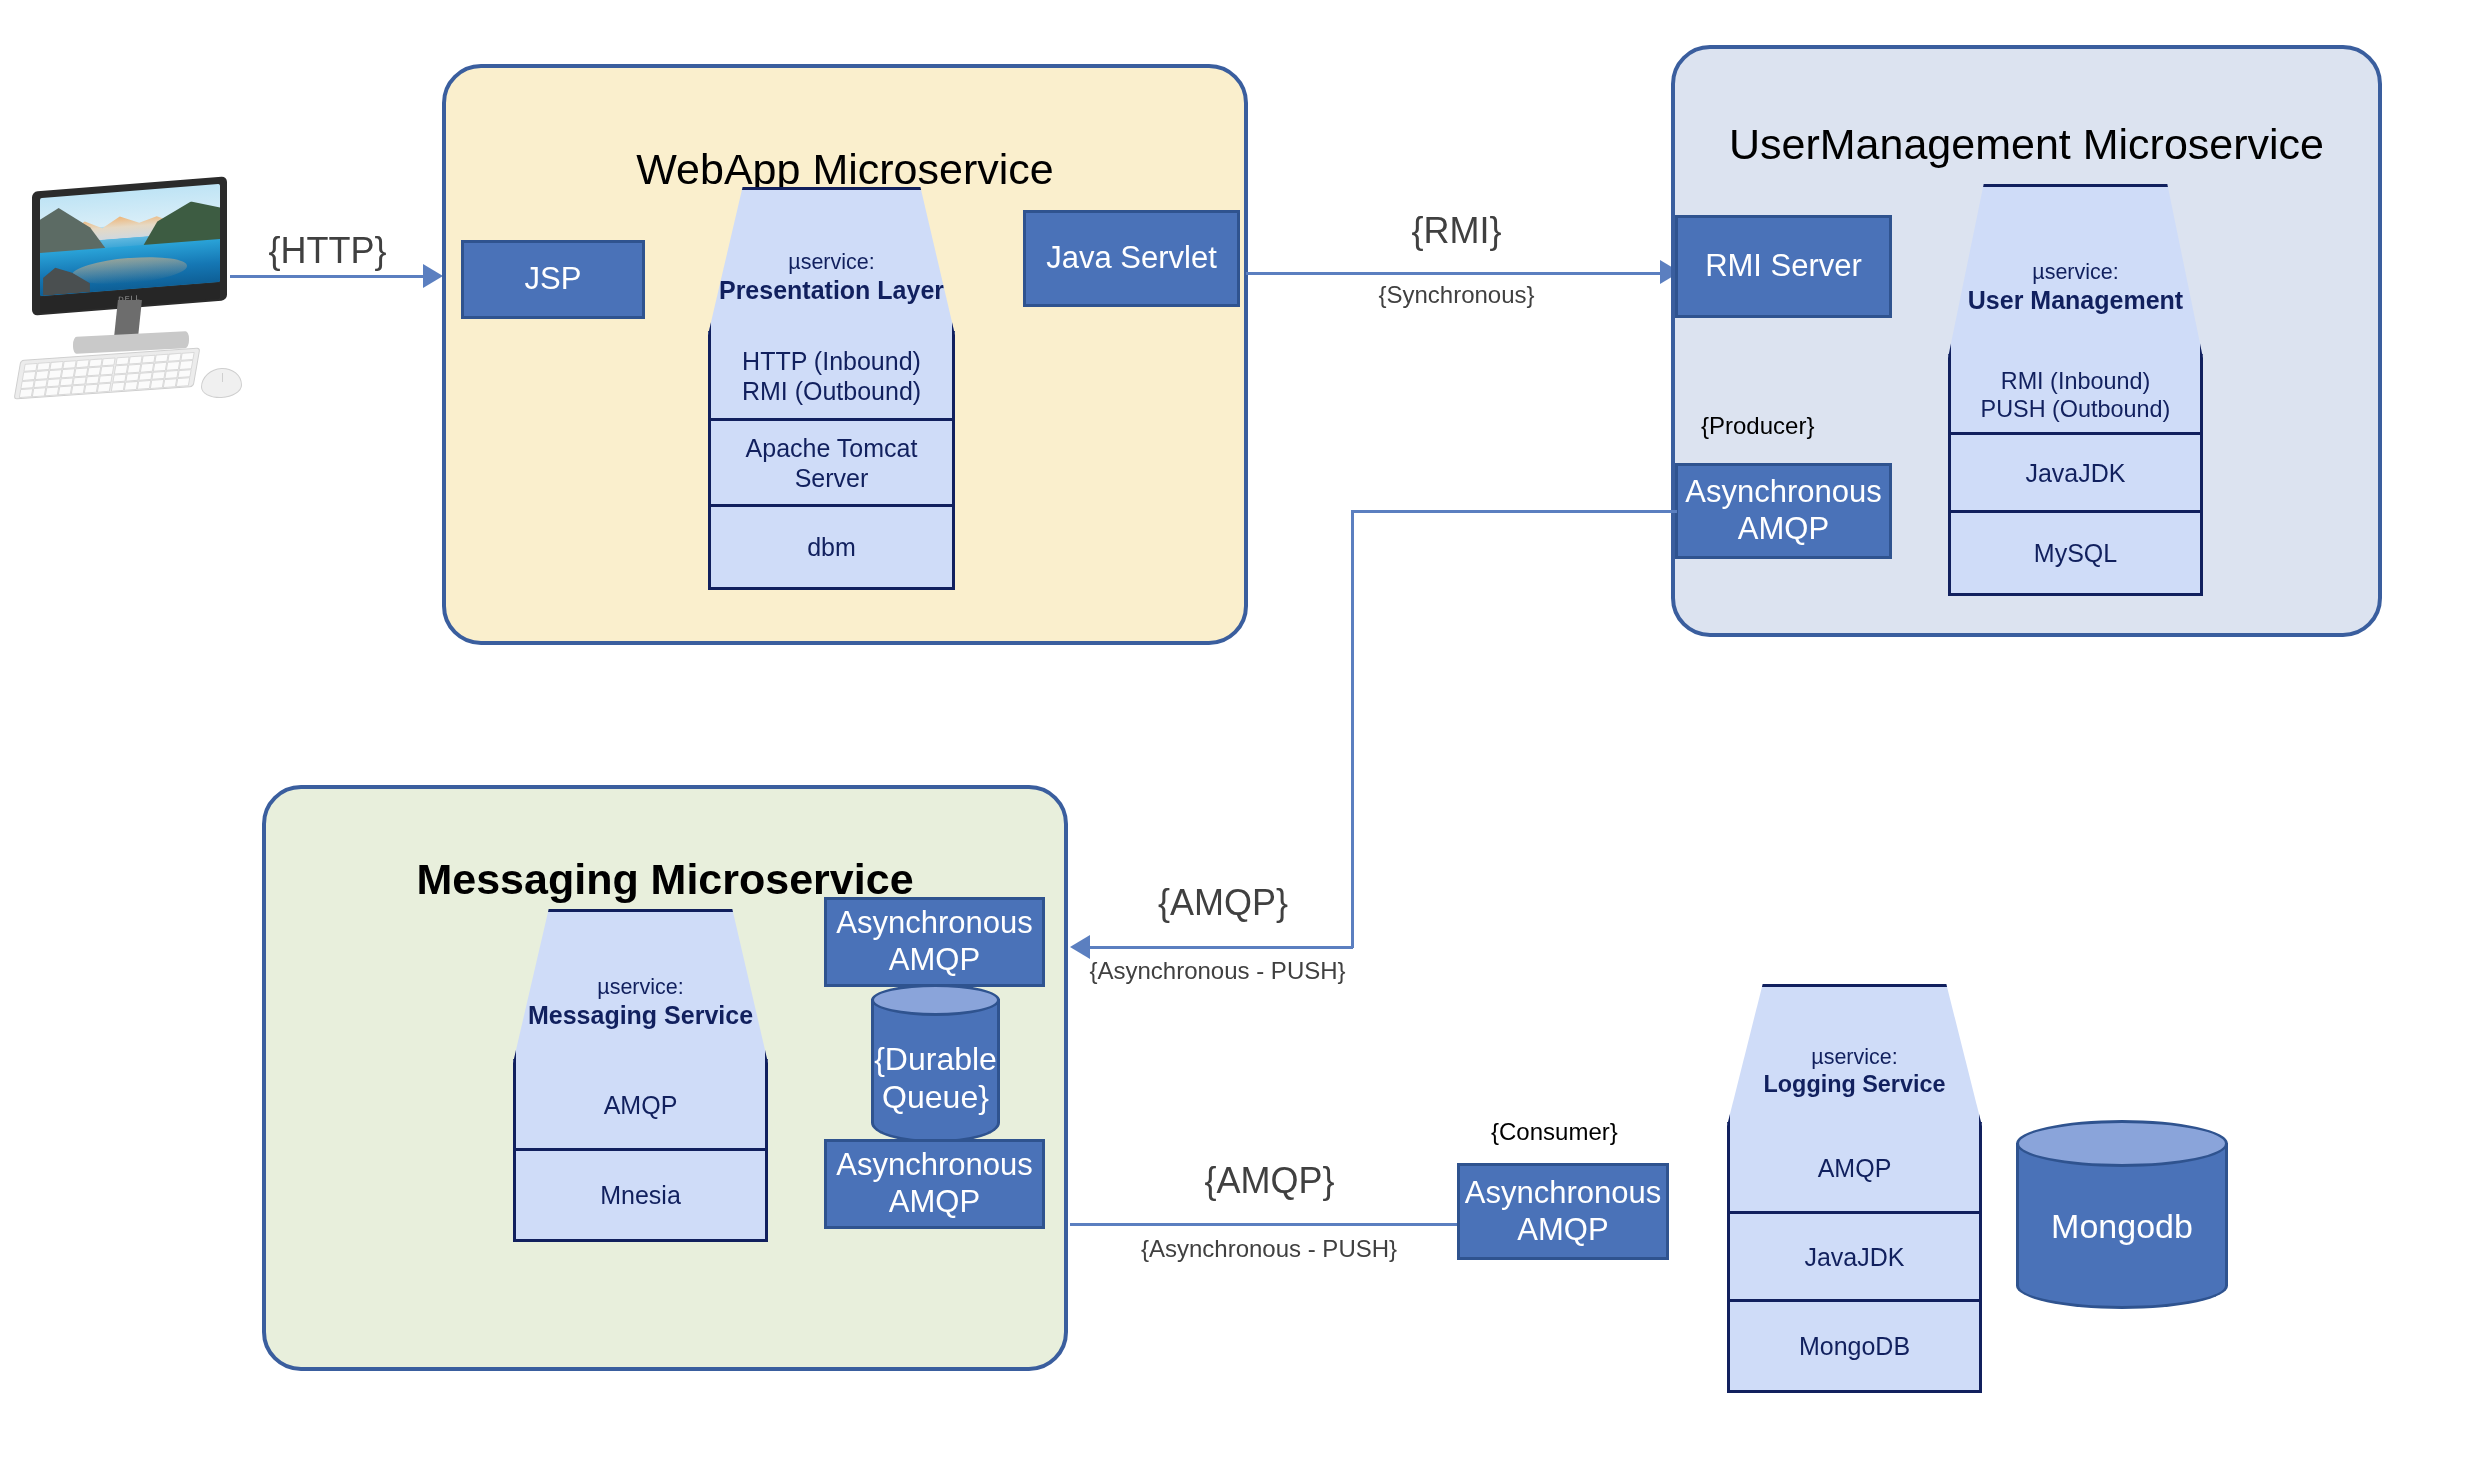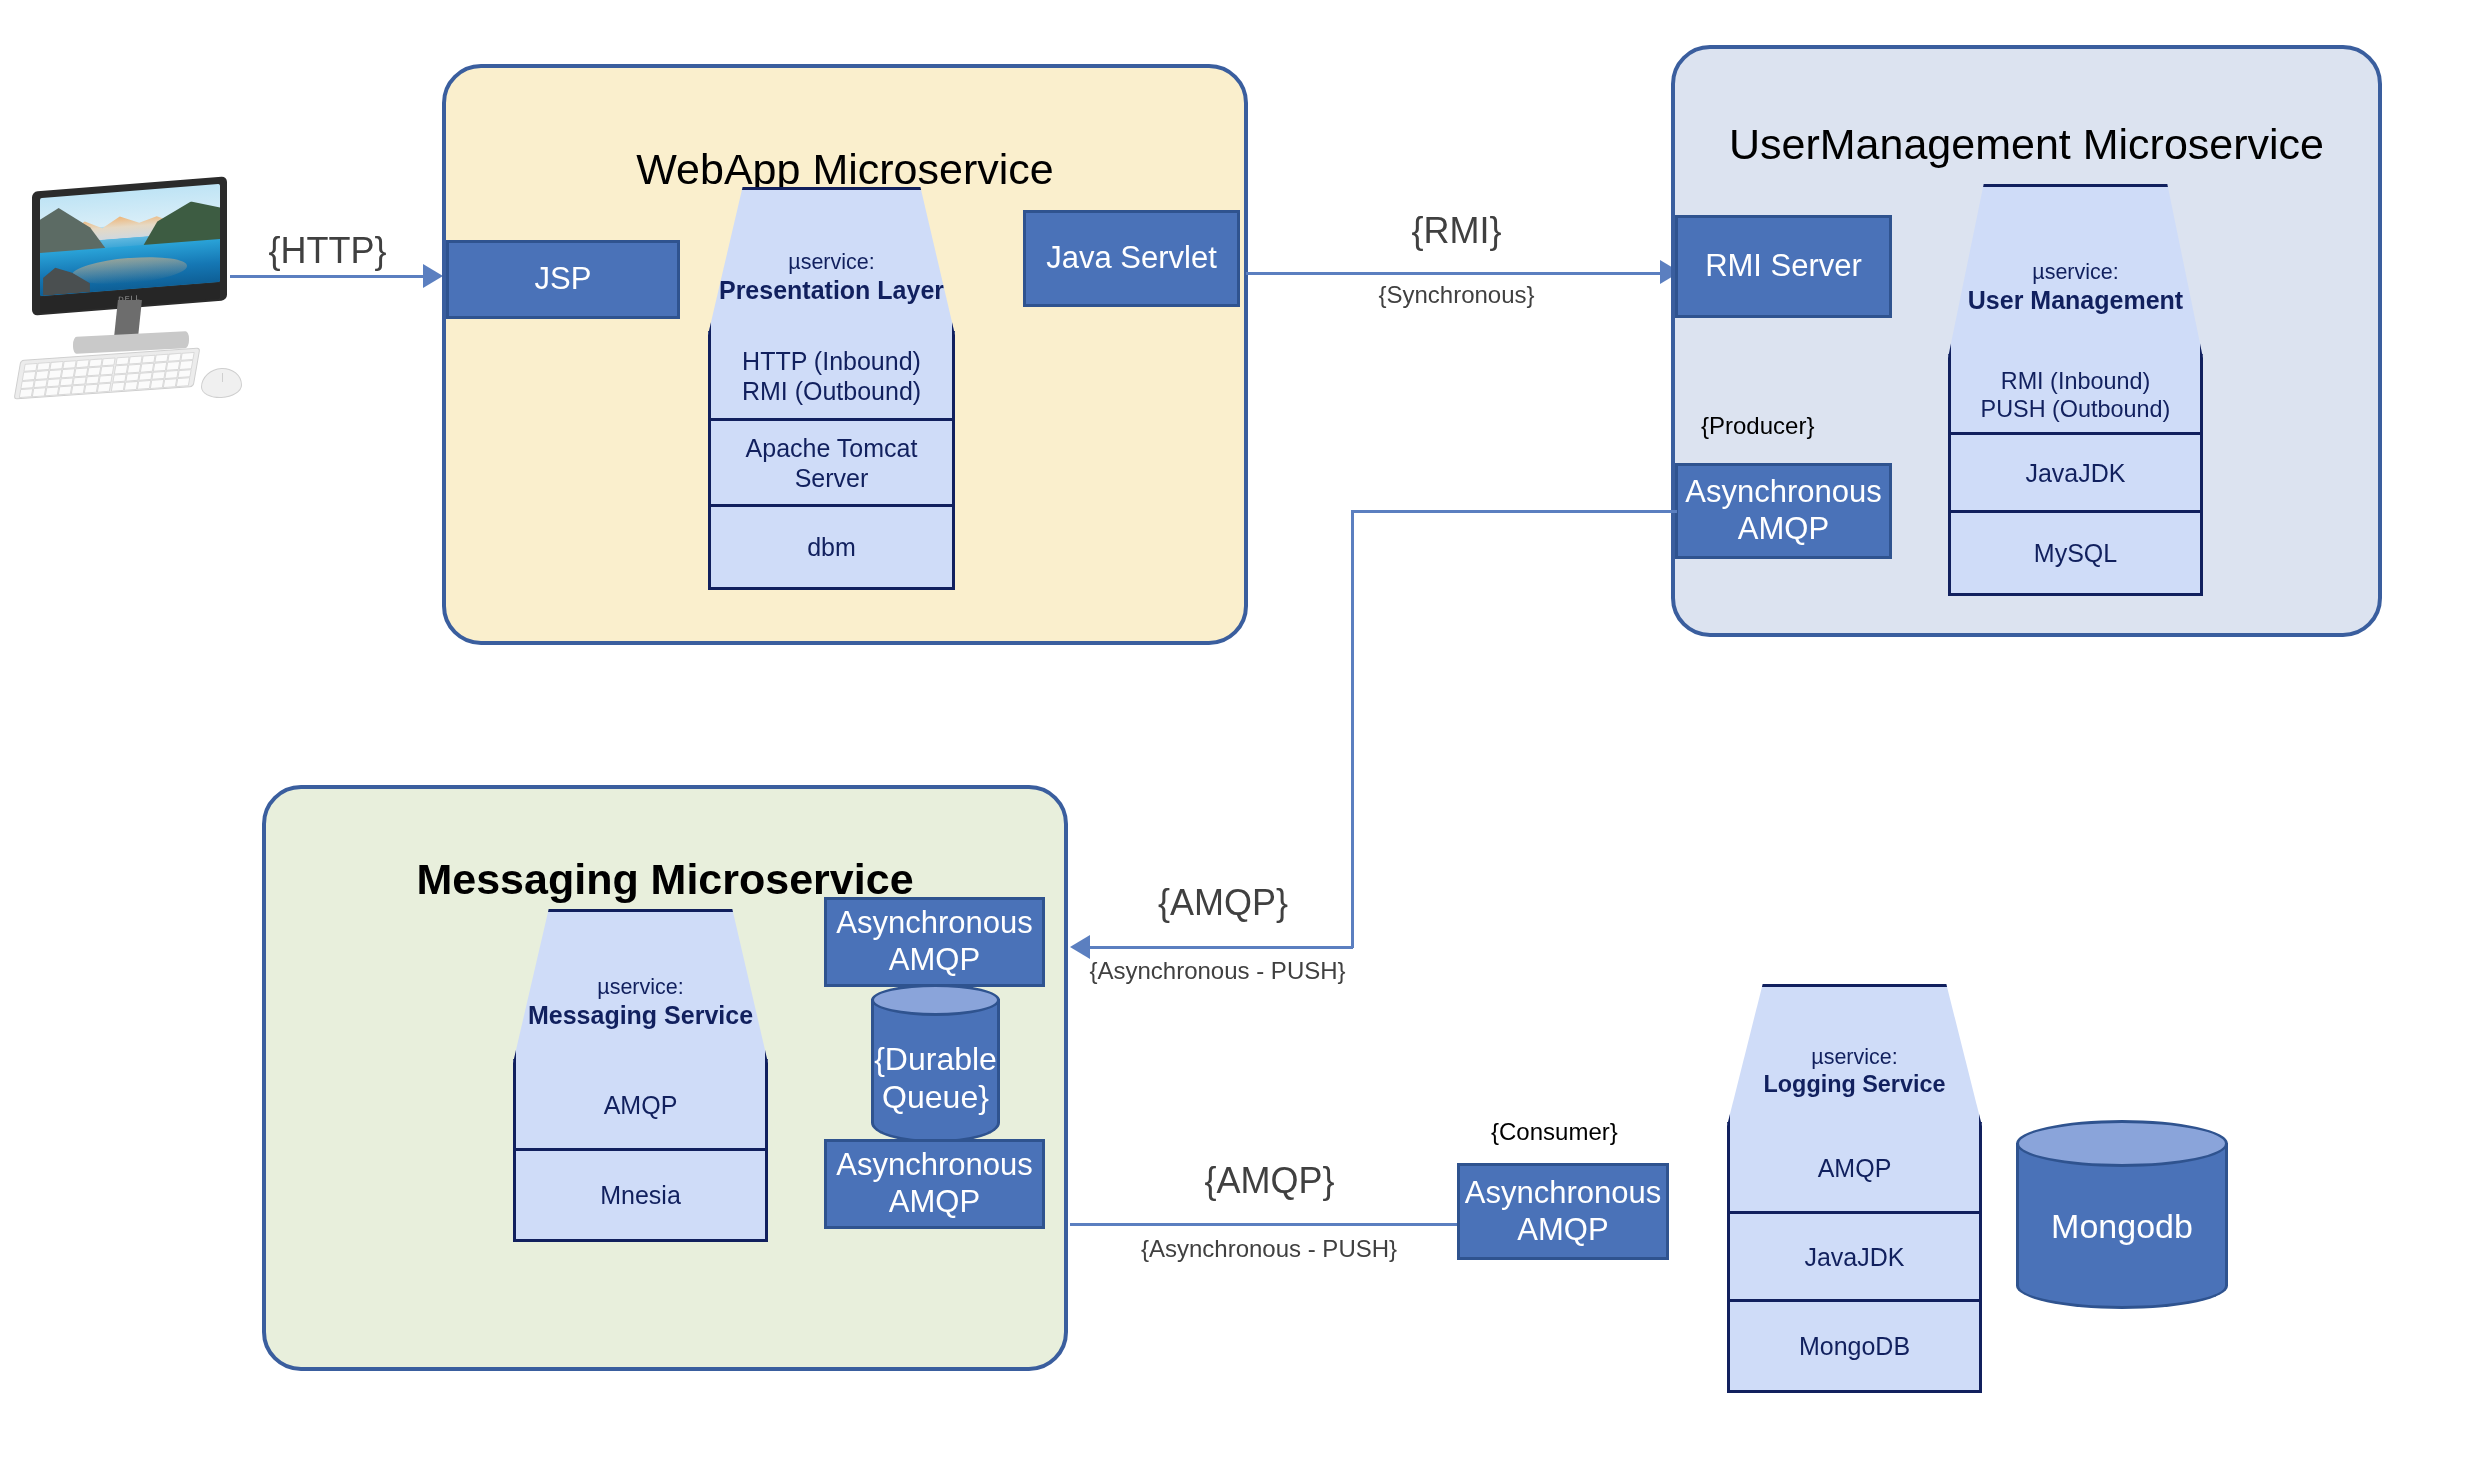--- a/index.html
+++ b/index.html
@@ -164,21 +164,21 @@
   </div>
 
   <div class="ln hln" style="left:230px;top:275px;width:197px;"></div>
   <div class="arrowhead ah-right" style="left:423px;top:264px;"></div>
   <div class="edge-label edge-top" style="left:234px;top:230px;width:187px;">{HTTP}</div>
 
   <div class="panel" style="left:442px;top:64px;width:806px;height:581px;background:#FAEFCD;">
     <div class="panel-title" style="top:77px;">WebApp Microservice</div>
   </div>
 
-  <div class="cbox" style="left:446px;top:240px;width:234px;height:79px;">JSP</div>
+  <div class="cbox" style="left:461px;top:240px;width:184px;height:79px;">JSP</div>
 
   <div class="cbox" style="left:1023px;top:210px;width:217px;height:97px;">Java Servlet</div>
 
   <div class="stack" style="left:708px;top:187px;width:247px;">
     <div class="cap" style="height:148px;">
       <div class="cap-inner">
         <div class="cap-sub">µservice:</div>
         <div class="cap-main">Presentation Layer</div>
       </div>
     </div>

